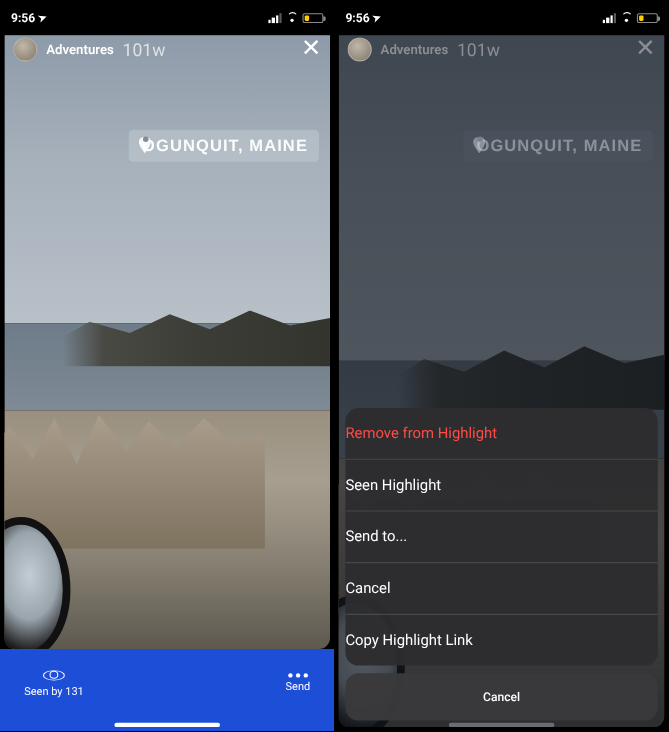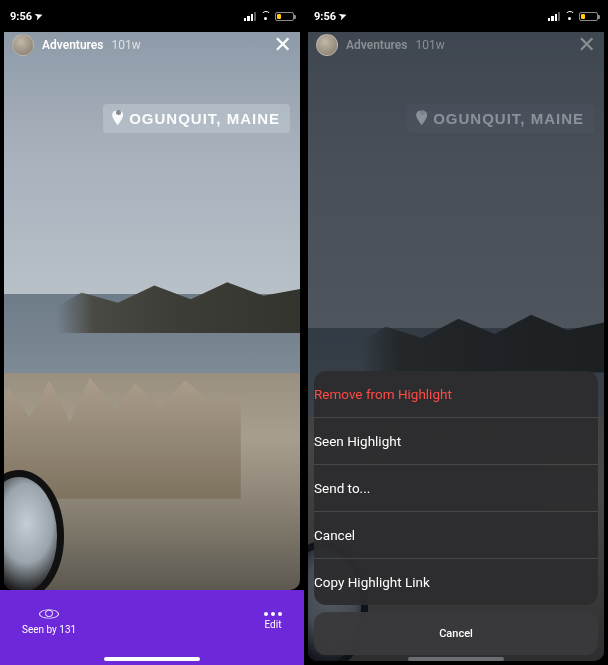--- a/index.html
+++ b/index.html
@@ -87,52 +87,52 @@
   .story-header {
     position: absolute; top: 14px; left: 8px; right: 8px;
     display: flex; align-items: center; gap: 8px; z-index: 4;
   }
   .avatar {
     width: 22px; height: 22px; border-radius: 50%;
     background: radial-gradient(circle at 40% 35%, #c2b8a9, #7e7668);
     border: 1px solid rgba(255,255,255,0.25);
   }
   .story-name { color: #fff; font-size: 12px; font-weight: 600; }
-  .story-age { color: rgba(255,255,255,0.7); font-size: 12px; }
+  .story-age { color: rgba(255,255,255,0.7); font-size: 16px; }
   .close-x {
     margin-left: auto; color: #fff; font-size: 22px; line-height: 1;
     font-weight: 300; cursor: pointer;
   }
   .geo {
-    position: absolute; top: 84px; right: 10px; z-index: 4;
+    position: absolute; top: 98px; right: 10px; z-index: 4;
     background: rgba(200,208,216,0.45);
     color: rgba(255,255,255,0.95);
     font-weight: 700; letter-spacing: 1px;
-    font-size: 15px; padding: 6px 10px 6px 26px;
+    font-size: 15px; padding: 6px 10px 6px 12px;
     border-radius: 4px;
     font-family: Arial, sans-serif;
   }
   .geo::before {
     content: ""; position: absolute; left: 9px; top: 50%;
     transform: translateY(-55%);
     width: 11px; height: 15px;
     background: rgba(255,255,255,0.9);
     clip-path: path("M5.5 0 C2 0 0 2.2 0 5 C0 8 5.5 15 5.5 15 C5.5 15 11 8 11 5 C11 2.2 9 0 5.5 0 Z");
   }
   .geo::after {
     content: ""; position: absolute; left: 12.5px; top: 5.5px;
     width: 5px; height: 5px; border-radius: 50%;
     background: rgba(120,128,138,0.9);
   }
   .dimmed .story-name, .dimmed .story-age, .dimmed .close-x { color: rgba(200,200,200,0.55); }
   .dimmed .geo { background: rgba(80,88,100,0.35); color: rgba(220,225,230,0.45); }
   .dimmed .geo::before { background: rgba(220,225,230,0.45); }
   .bottom-bar {
     position: absolute; bottom: 0; left: 0; right: 0; height: 75px;
-    background: #6d28d9; display: flex; align-items: center;
+    background: #1d4ed8; display: flex; align-items: center;
     justify-content: space-between; padding: 0 22px 14px 22px;
     color: #fff;
   }
   .bb-left, .bb-right {
     display: flex; flex-direction: column; align-items: center; gap: 3px;
     cursor: pointer;
   }
   .bb-label { font-size: 10px; color: #fff; }
   .eye-icon {
     width: 20px; height: 14px; position: relative;
@@ -254,21 +254,21 @@
     <div class="bb-left">
       <span class="eye-icon"></span>
       <span class="bb-label">Seen by 131</span>
     </div>
     <div class="bb-right">
       <span class="dots">
           <span></span>
           <span></span>
           <span></span>
         </span>
-      <span class="bb-label">Edit</span>
+      <span class="bb-label">Send</span>
     </div>
     <div class="home-ind"></div>
   </div>
 </div>
 
 <div class="phone phone-right dimmed">
   <div class="status-bar">
     <div class="status-left">
       <span>9:56</span>
       <span style="font-size:9px;transform:rotate(-20deg);">➤</span>

